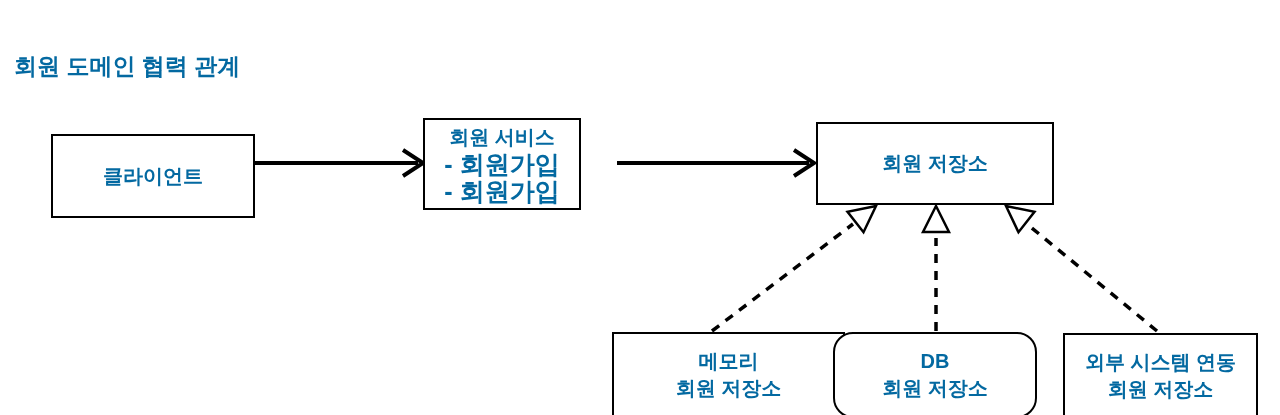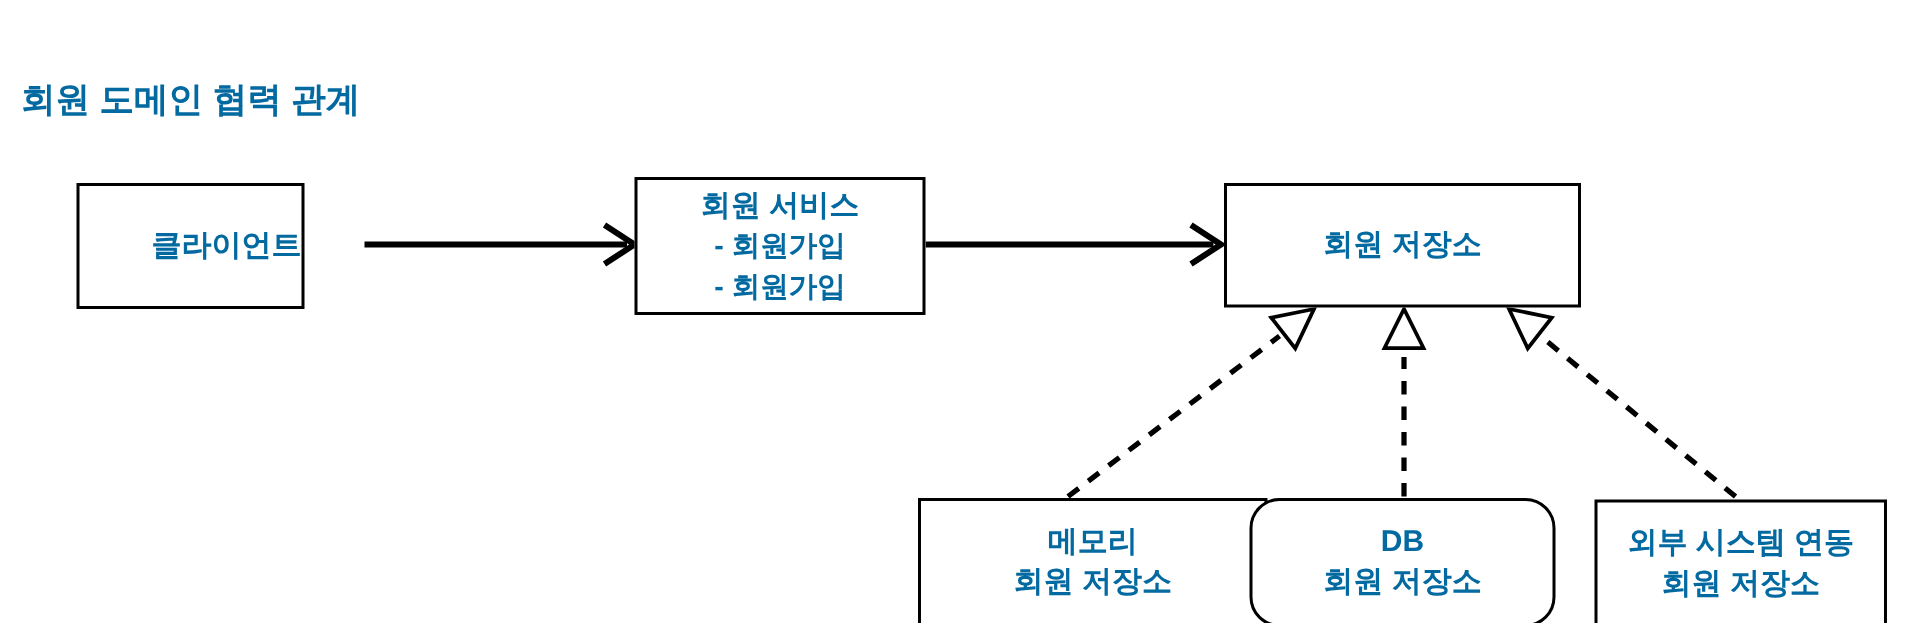--- a/index.html
+++ b/index.html
@@ -33,27 +33,27 @@
     justify-content: center;
     text-align: center;
   }
   .node .label {
     font-size: 20px;
     font-weight: 700;
     line-height: 27px;
     white-space: nowrap;
   }
   .node .sub {
-    font-size: 19px;
+    font-size: 25px;
     font-weight: 700;
     line-height: 27px;
     white-space: nowrap;
   }
-  #node-client     { left: 51px;   top: 82px;  width: 152px; height: 84px; align-items: flex-end; }
-  #node-service    { left: 423px;  top: 78px;  width: 194px; height: 92px; }
+  #node-client     { left: 51px;   top: 94px;  width: 204px; height: 84px; }
+  #node-service    { left: 423px;  top: 78px;  width: 158px; height: 92px; }
   #node-repository { left: 816px;  top: 82px;  width: 238px; height: 83px; }
   #node-memory     { left: 612px;  top: 292px; width: 233px; height: 86px; }
   #node-db         { left: 833px;  top: 292px; width: 204px; height: 86px; border-radius: 20px; }
   #node-external   { left: 1063px; top: 293px; width: 195px; height: 86px; }
   #connector-layer {
     position: absolute;
     left: 0; top: 0;
     width: 1280px;
     height: 415px;
     pointer-events: none;

